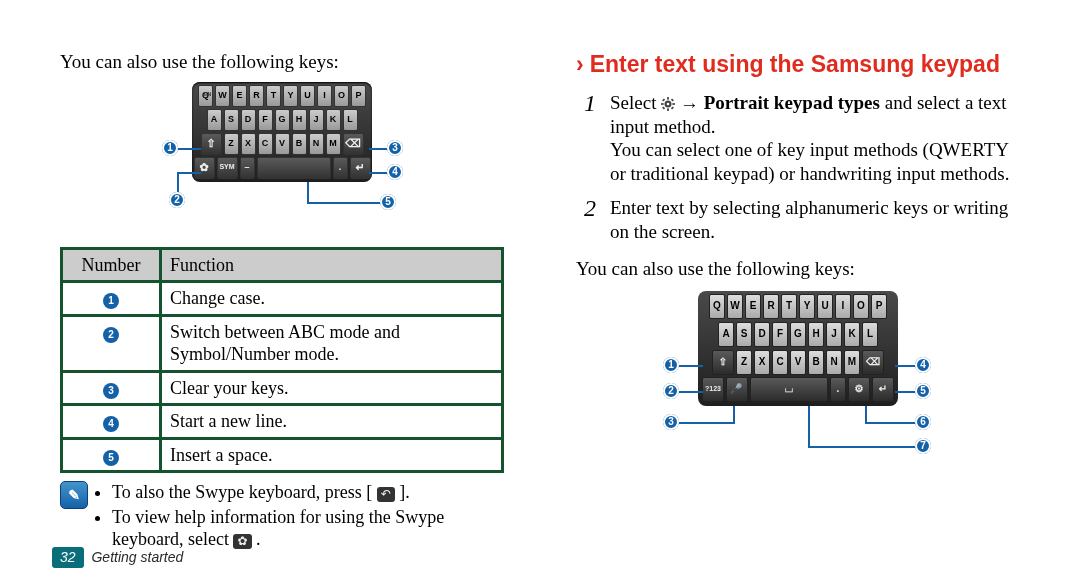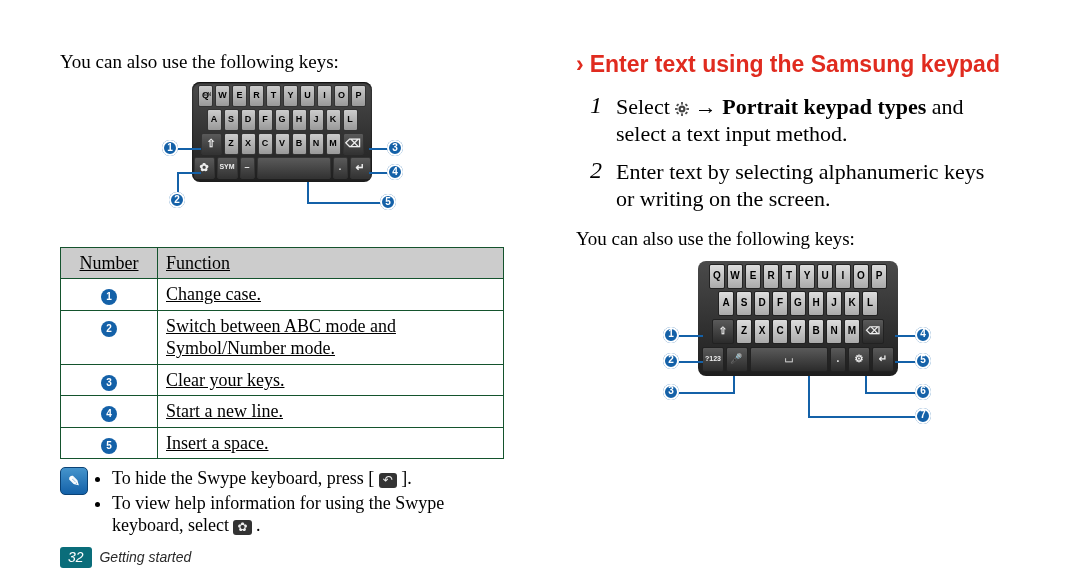--- a/index.html
+++ b/index.html
@@ -115,25 +115,24 @@
   .llv { position: absolute; background: #1461a8; width: 2px; }
 
   
   table.funcs {
     width: 100%;
     border-collapse: collapse;
     font-size: 18px;
     margin-top: 6px;
   }
   table.funcs th, table.funcs td {
-    border: 1px solid #14532d;
+    border: 3px solid #14532d;
     padding: 4px 8px;
     text-align: left;
     vertical-align: top;
-    text-decoration: underline;
   }
   table.funcs th {
     background: #ccc;
     font-weight: normal;
   }
   .numcell {
     text-align: center !important;
     width: 80px;
   }
   .circled {
@@ -193,23 +192,23 @@
     font-weight: bold;
     margin: 0 0 12px 0;
   }
   h2.section .chev {
     color: #e02b1f;
     margin-right: 6px;
   }
   ol.steps {
     list-style: none;
     padding: 0;
-    margin: 14px;
+    margin: 8px;
     counter-reset: step;
-    font-size: 22px;
+    font-size: 19px;
   }
   ol.steps > li {
     counter-increment: step;
     position: relative;
     padding-left: 26px;
     margin-bottom: 10px;
   }
   ol.steps > li::before {
     content: counter(step);
     position: absolute;
@@ -225,21 +224,21 @@
   .gearicon {
     display: inline-block;
     vertical-align: middle;
     width: 14px; height: 14px;
     position: relative;
   }
   .gearicon svg { display: block; }
 
   .footer {
     position: absolute;
-    left: 60px;
+    left: 52px;
     bottom: 18px;
     font-size: 14px;
     font-family: Arial, sans-serif;
   }
   .pgnum {
     display: inline-block;
     background: #0a6d7a;
     color: #fff;
     font-style: italic;
     padding: 2px 8px;
@@ -365,21 +364,21 @@
         <td class="numcell"><span class="circled">5</span></td>
         <td>Insert a space.</td>
       </tr>
     </tbody>
       </table>
 
     <div class="tip">
       <div class="tipicon">✎</div>
       <ul>
         <li>
-          <span>To hide the Swype keyboard, press [</span>
+          <span>To also the Swype keyboard, press [</span>
           <span class="inlineicon">↶</span>
           <span>].</span>
         </li>
         <li>
           <span>To view help information for using the Swype keyboard, select </span>
           <span class="inlineicon">✿</span>
           <span>.</span>
         </li>
       </ul>
     </div>
@@ -404,20 +403,21 @@
                 <rect x="7" y="13" width="2" height="3"></rect>
                 <rect x="0" y="7" width="3" height="2"></rect>
                 <rect x="13" y="7" width="3" height="2"></rect>
                 <rect x="2" y="2" width="2" height="3" transform="rotate(45 3 3.5)"></rect>
                 <rect x="12" y="11" width="2" height="3" transform="rotate(45 13 12.5)"></rect>
                 <rect x="12" y="2" width="2" height="3" transform="rotate(-45 13 3.5)"></rect>
                 <rect x="2" y="11" width="2" height="3" transform="rotate(-45 3 12.5)"></rect>
               </g>
               <circle cx="8" cy="8" r="1.5" fill="#fff"></circle>
             </svg></span><span> → </span><span class="bold">Portrait keypad types</span><span> and select a text input method.</span>
+        <div>You can select one of key input methods (QWERTY or traditional keypad) or handwriting input methods.</div>
       </li>
       <li>Enter text by selecting alphanumeric keys or writing on the screen.</li>
     </ol>
 
     <p class="intro" style="margin-top:14px;">You can also use the following keys:</p>
 
     <div class="kb2-wrap">
       <div class="kb2">
         <div class="board2">
           <div class="r">

